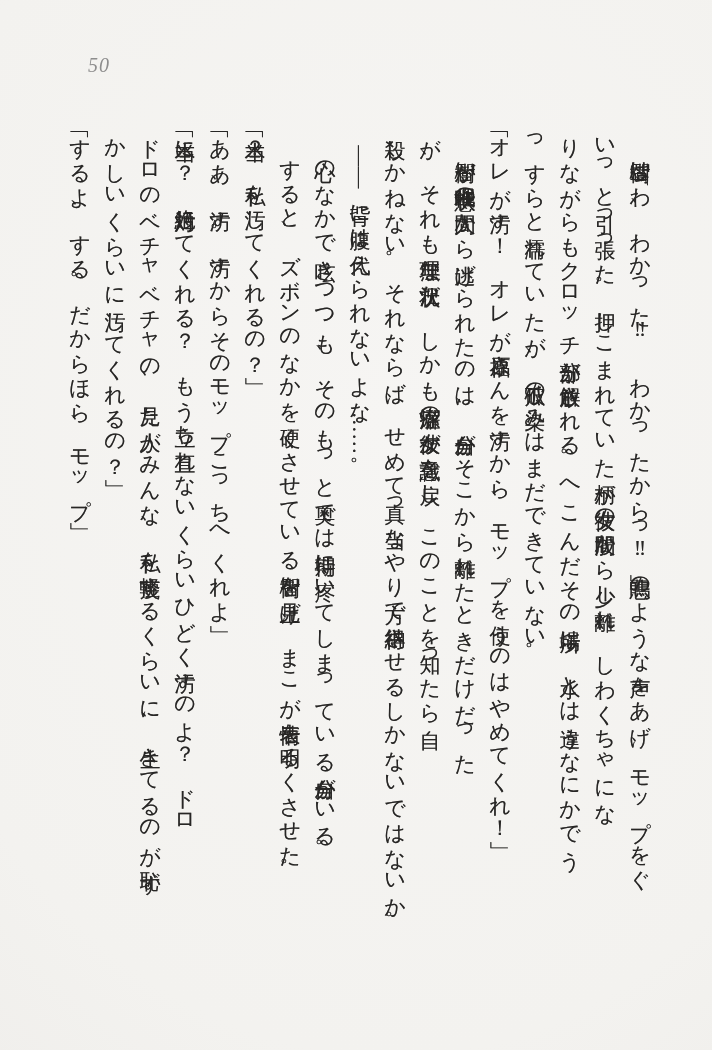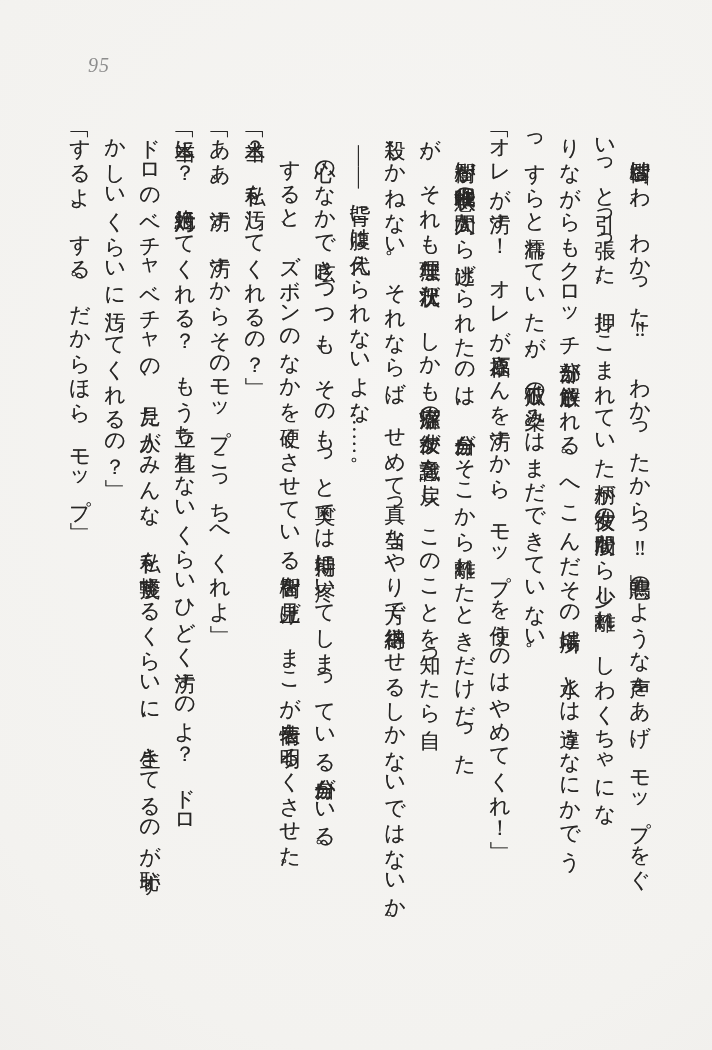--- a/index.html
+++ b/index.html
@@ -45,21 +45,21 @@
     padding: 0;
     white-space: pre;
     font-kerning: none;
   }
 </style>
 </head>
 <body>
 
 <div class="page">
 
-  <div class="page-number">95</div>
+  <div class="page-number">50</div>
 
   <div class="text-block">
     <p class="tline">　智樹は「わ、わかった‼　わかったからっ‼」悲鳴のような声をあげ、モップをぐ</p>
     <p class="tline">いっと引っ張った。押しこまれていた柄が彼女の股間から少し離れ、しわくちゃにな</p>
     <p class="tline">りながらもクロッチ部分が解放される。へこんだその場所は、水とは違うなにかでう</p>
     <p class="tline">っすらと濡れていたが、破瓜の染みはまだできていない。</p>
     <p class="tline">「オレが汚す！　オレが福原さんを汚すから、モップを使うのはやめてくれ！」</p>
     <p class="tline">　智樹が催眠状態の人間から逃げられたのは、自分がそこから離れたときだけだった</p>
     <p class="tline">が、それも無理な状況だ。しかも潔癖症の彼女が意識を戻し、このことを知ったら自</p>
     <p class="tline">殺しかねない。それならば、せめて真っ当なやり方で納得させるしかないではないか。</p>

